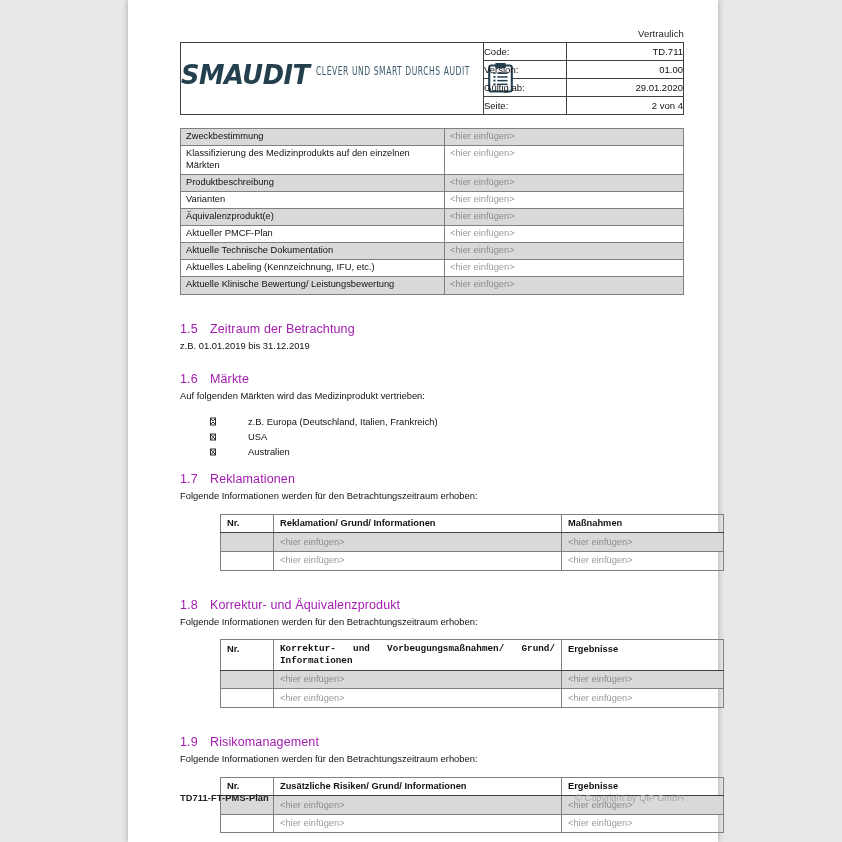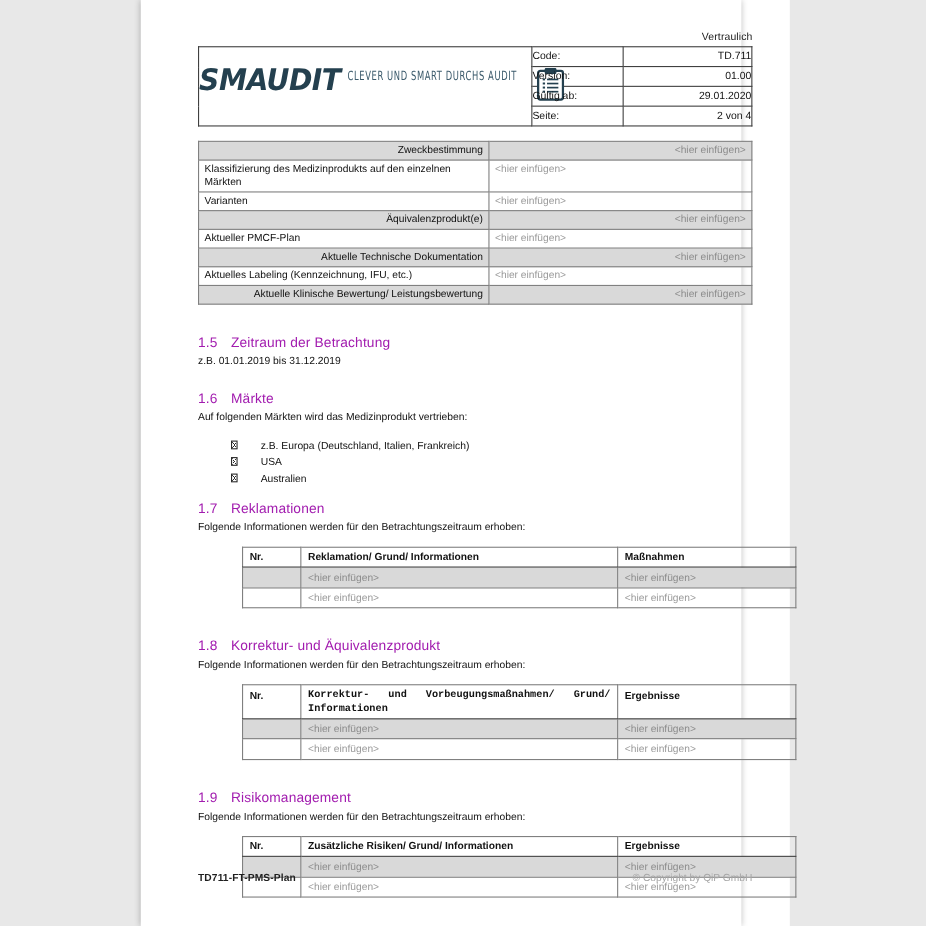--- a/index.html
+++ b/index.html
@@ -29,21 +29,21 @@
     background: #e8e8e8;
   }
   .gutter.left  { left: 0; }
   .gutter.right { right: 0; width: 124px; }
 
   
   #page {
     position: absolute;
     left: 128px;
     top: 0;
-    width: 546px;
+    width: 590px;
     height: 842px;
     background: #ffffff;
     box-shadow: 0 0 6px rgba(0,0,0,0.30);
     box-sizing: border-box;
     padding: 0;
   }
   .page-inner {
     position: absolute;
     left: 52px;
     top: 28px;
@@ -137,21 +137,21 @@
   }
   table.data-table td {
     border: 1px solid #808080;
     font-size: 9.3px;
     padding: 2px 5px 2.5px 5px;
     vertical-align: top;
     line-height: 1.25;
   }
   td.label-col { width: 253px; color: #111; }
   td.value-col { color: #9a9a9a; }
-  tr.shaded td { background: #d9d9d9; text-align: right; }
+  tr.shaded td { background: #d9d9d9; }
   tr.shaded td.value-col { color: #8c8c8c; }
 
   
   h2.section {
     font-size: 12.5px;
     font-weight: normal;
     color: #a21caf;
     margin: 0;
     padding: 0;
     line-height: 1.2;
@@ -176,21 +176,21 @@
     list-style: none;
     margin: 11px 0 0 0;
     padding: 0 0 0 30px;
   }
   ul.market-list li {
     font-size: 9.4px;
     color: #111;
     line-height: 1.6;
     display: flex;
     align-items: baseline;
-    gap: 0;
+    gap: 11px;
   }
   .tofu {
     display: inline-block;
     width: 6px;
     height: 7.5px;
     border: 1px solid #2b2b2b;
     position: relative;
     flex: 0 0 auto;
     margin-right: 21px;
     transform: translateY(0.5px);
@@ -317,20 +317,24 @@
       <table class="data-table">
         <tbody>
           <tr class="shaded">
             <td class="label-col">Zweckbestimmung</td>
             <td class="value-col">&lt;hier einfügen&gt;</td>
           </tr>
           <tr>
             <td class="label-col">Klassifizierung des Medizinprodukts auf den einzelnen Märkten</td>
             <td class="value-col">&lt;hier einfügen&gt;</td>
           </tr>
+          <tr class="shaded">
+            <td class="label-col">Produktbeschreibung</td>
+            <td class="value-col">&lt;hier einfügen&gt;</td>
+          </tr>
           <tr>
             <td class="label-col">Varianten</td>
             <td class="value-col">&lt;hier einfügen&gt;</td>
           </tr>
           <tr class="shaded">
             <td class="label-col">Äquivalenzprodukt(e)</td>
             <td class="value-col">&lt;hier einfügen&gt;</td>
           </tr>
           <tr>
             <td class="label-col">Aktueller PMCF-Plan</td>

